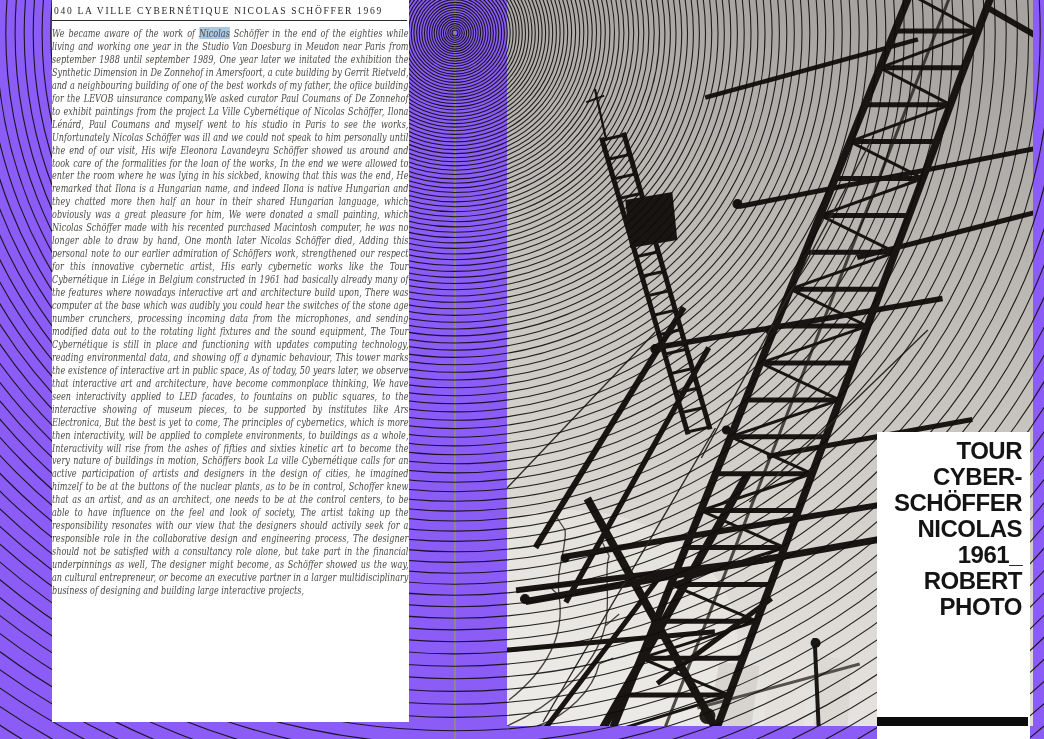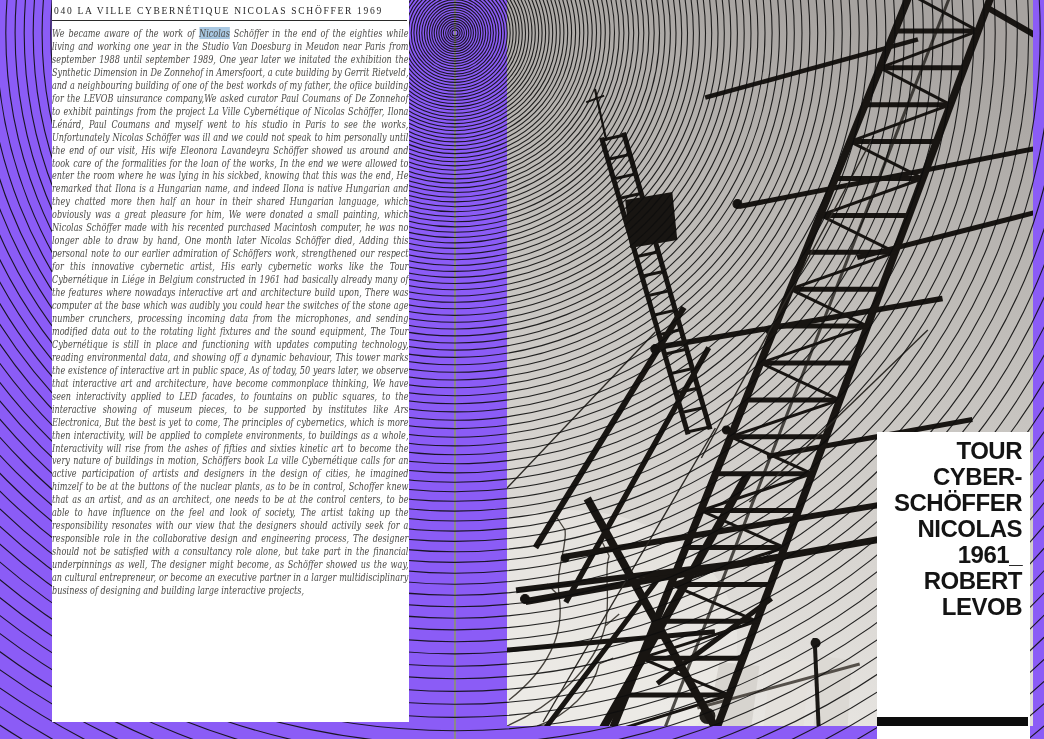--- a/index.html
+++ b/index.html
@@ -311,17 +311,17 @@
   </div>
 
   <div id="captionbox">
     <div style="padding-top:6px;">
       <div class="capline">TOUR</div>
       <div class="capline">CYBER-</div>
       <div class="capline">SCHÖFFER</div>
       <div class="capline">NICOLAS</div>
       <div class="capline">1961_</div>
       <div class="capline">ROBERT</div>
-      <div class="capline">LEVOB</div>
+      <div class="capline">PHOTO</div>
     </div>
     <div id="capbar"></div>
   </div>
 </div>
 
 </body></html>

